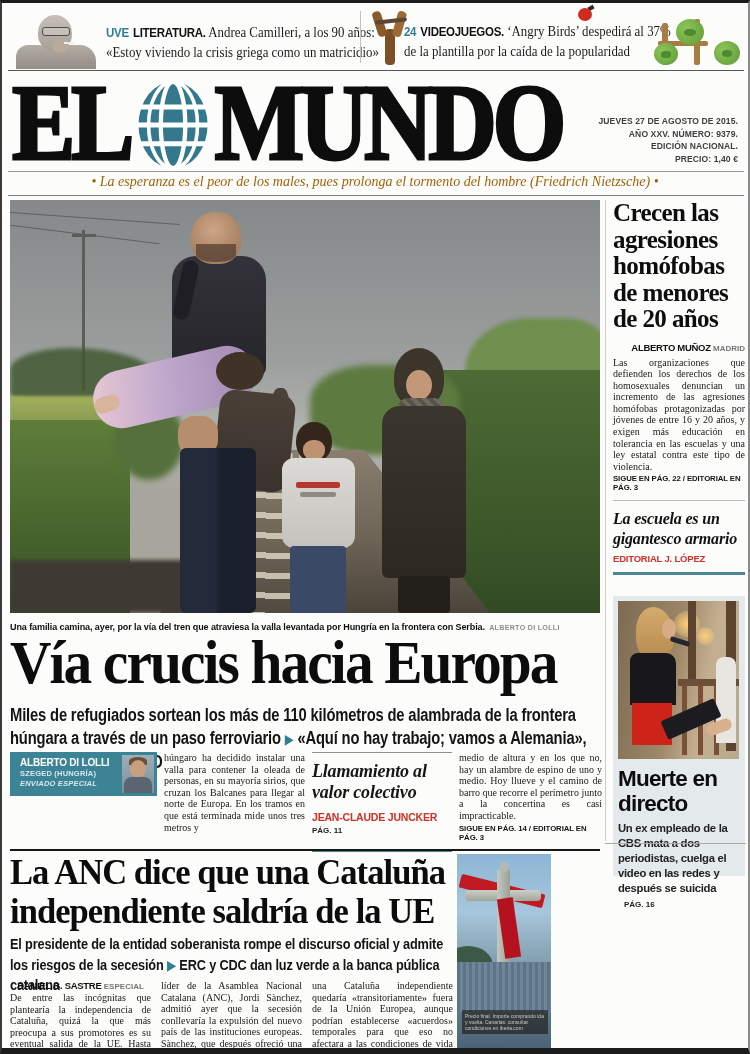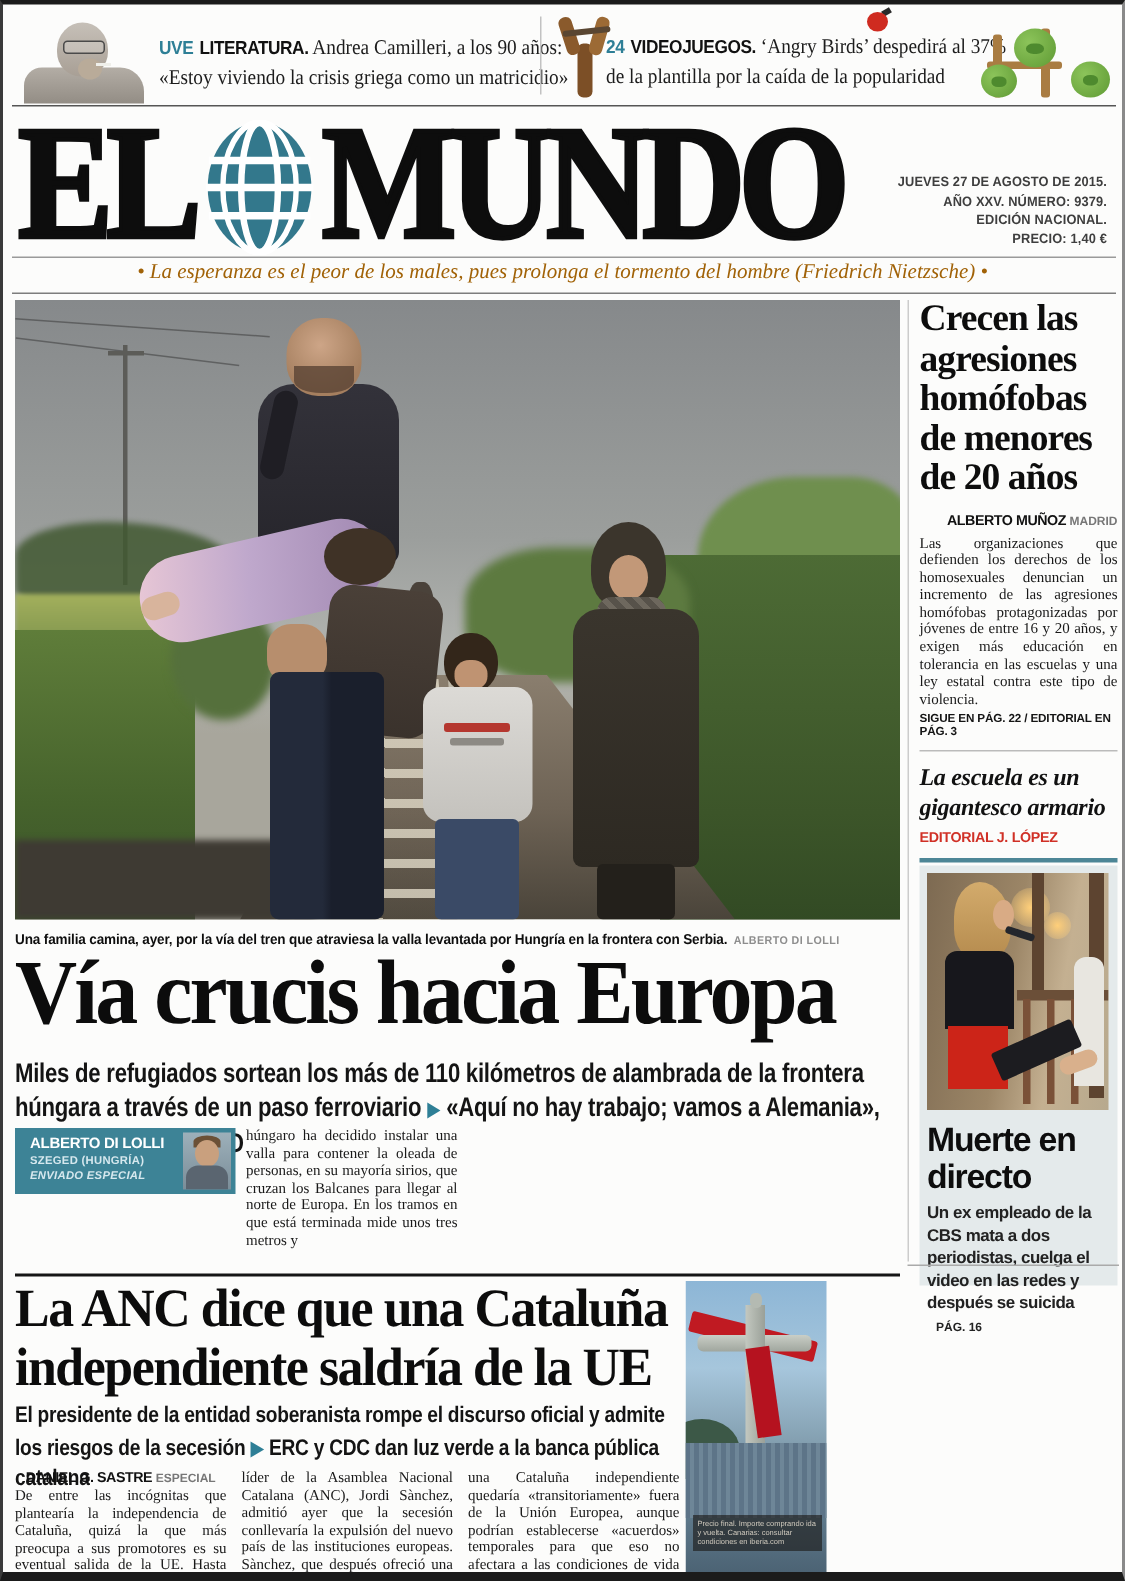--- a/index.html
+++ b/index.html
@@ -89,21 +89,21 @@
     line-height:26.5px;letter-spacing:-.6px;color:#0d0d0d;margin:0;}
   .byline-line{font-size:9.5px;font-weight:bold;letter-spacing:-.3px;margin-top:9px;text-align:right;}
   .byline-place{font-size:8px;color:#777;font-weight:bold;letter-spacing:0;}
   #rail-body{margin-top:4px;}
   #rail-marker{margin-top:2px;}
   #rail-hr{height:1px;background:#bbb;margin-top:8px;}
   #rail-op-title{margin-top:8px;font-family:"Liberation Serif","DejaVu Serif",serif;font-style:italic;
     font-weight:bold;font-size:16px;line-height:20px;letter-spacing:-.2px;}
   #rail-op-author{margin-top:4px;font-size:9.5px;font-weight:bold;letter-spacing:-.2px;}
   #teal-bar{height:3px;background:#4d8696;margin-top:8px;}
-  #muerte-box{margin-top:2px;background:#e4eaeb;padding:5px;height:280px;box-sizing:border-box;}
+  #muerte-box{margin-top:21px;background:#e4eaeb;padding:5px;height:280px;box-sizing:border-box;}
   #muerte-photo{position:relative;width:121px;height:158px;overflow:hidden;background:linear-gradient(100deg,#7d6a52 0%,#9c8667 45%,#c4b091 70%,#b7a98e 100%);}
   #muerte-headline{margin-top:8px;font-weight:bold;font-size:22.5px;line-height:24.5px;letter-spacing:-.8px;color:#0d0d0d;}
   #muerte-body{margin-top:5px;font-weight:bold;font-size:11.3px;line-height:15px;letter-spacing:-.3px;color:#222;}
   #muerte-body .pgref{margin-left:6px;}
   #rail-endrule{left:603px;top:840px;width:141px;height:1px;background:#aaa;position:absolute;}
   
   #midrule{left:8px;top:846px;width:590px;height:2px;background:#161616;position:absolute;}
   
   #anc-headline{left:8px;top:850px;width:465px;transform:scaleX(.96);transform-origin:0 0;margin:0;
     font-family:"Liberation Serif","DejaVu Serif",serif;font-weight:bold;font-size:36px;line-height:39px;
@@ -288,20 +288,31 @@
         <div class="bb-role">ENVIADO ESPECIAL</div>
         <div class="bb-photo">
           <div class="bb-hair"></div>
           <div class="bb-face"></div>
           <div class="bb-torso"></div>
         </div>
       </div>
     </div>
     <div class="lcol c2">
       <p class="bodytext">húngaro ha decidido instalar una valla para contener la oleada de personas, en su mayoría sirios, que cruzan los Balcanes para llegar al norte de Europa. En los tramos en que está terminada mide unos tres metros y</p>
+    </div>
+    <div class="lcol c3">
+      <div class="op-title">Llamamiento al valor colectivo</div>
+      <div class="op-by">
+        <span class="red">JEAN-CLAUDE JUNCKER</span>
+        <span class="pgref">PÁG. 11</span>
+      </div>
+    </div>
+    <div class="lcol c4">
+      <p class="bodytext">medio de altura y en los que no, hay un alambre de espino de uno y medio. Hoy llueve y el camino de barro que recorre el perímetro junto a la concertina es casi impracticable.</p>
+      <div class="marker">SIGUE EN PÁG. 14 / EDITORIAL EN PÁG. 3</div>
     </div>
   </div>
 
   <div id="rail-sep"></div>
   <div class="abs" id="rail">
     <h2 id="rail-headline">Crecen las agresiones homófobas de menores de 20 años</h2>
     <div class="byline-line">
       <span>ALBERTO MUÑOZ</span>
       <span class="byline-place">MADRID</span>
     </div>

